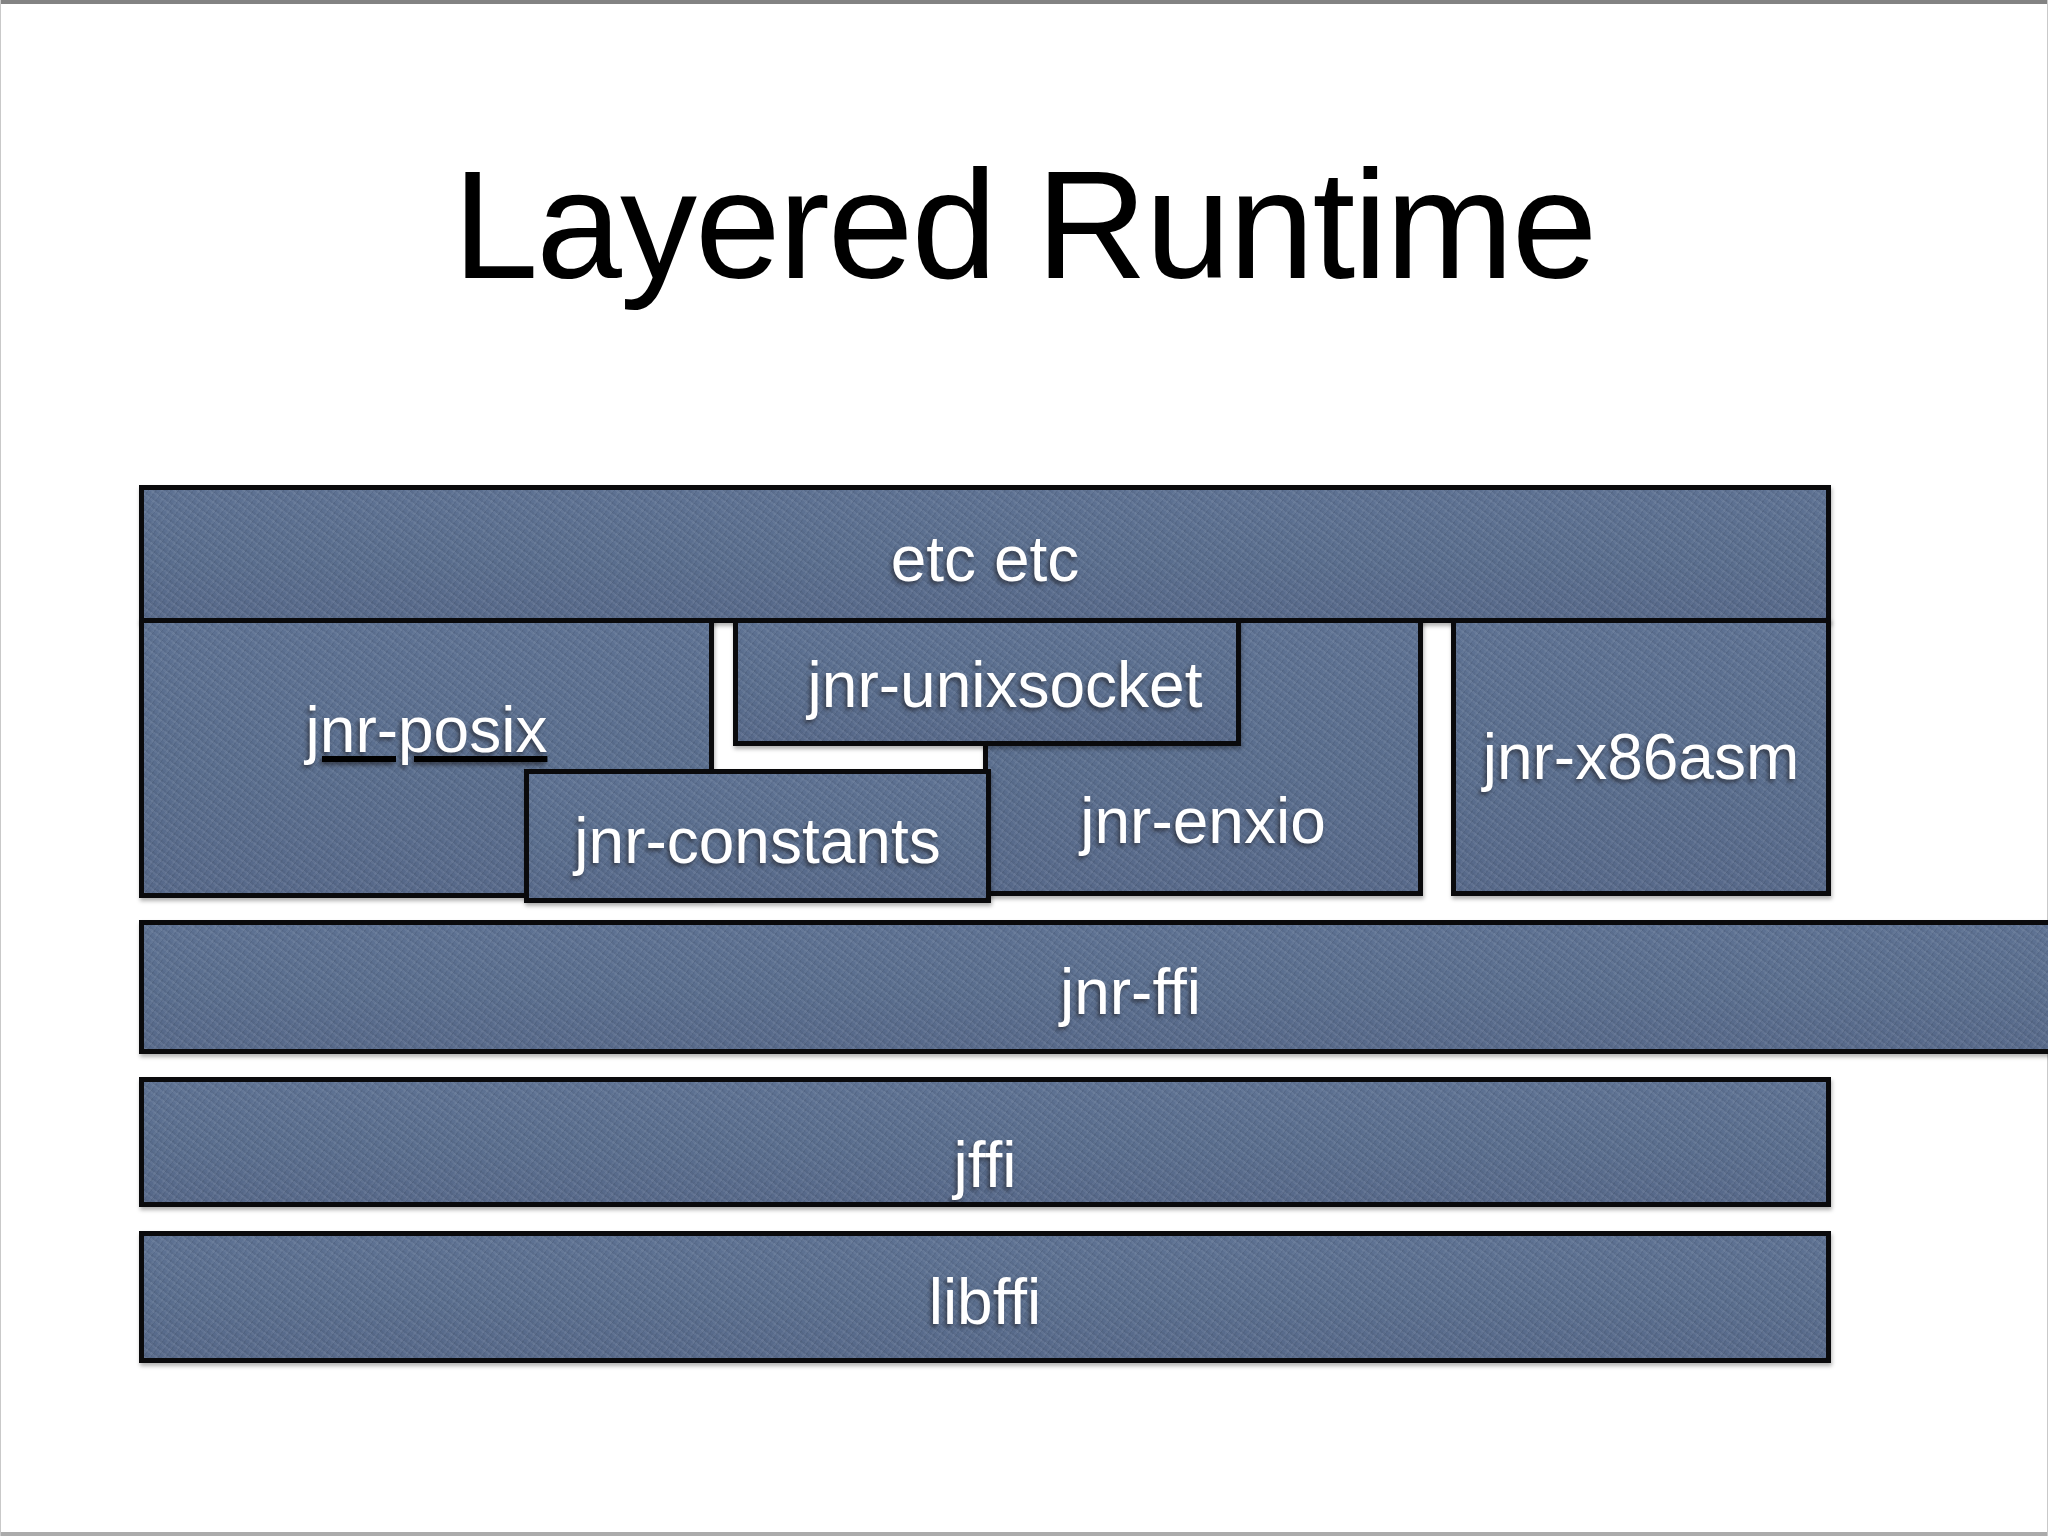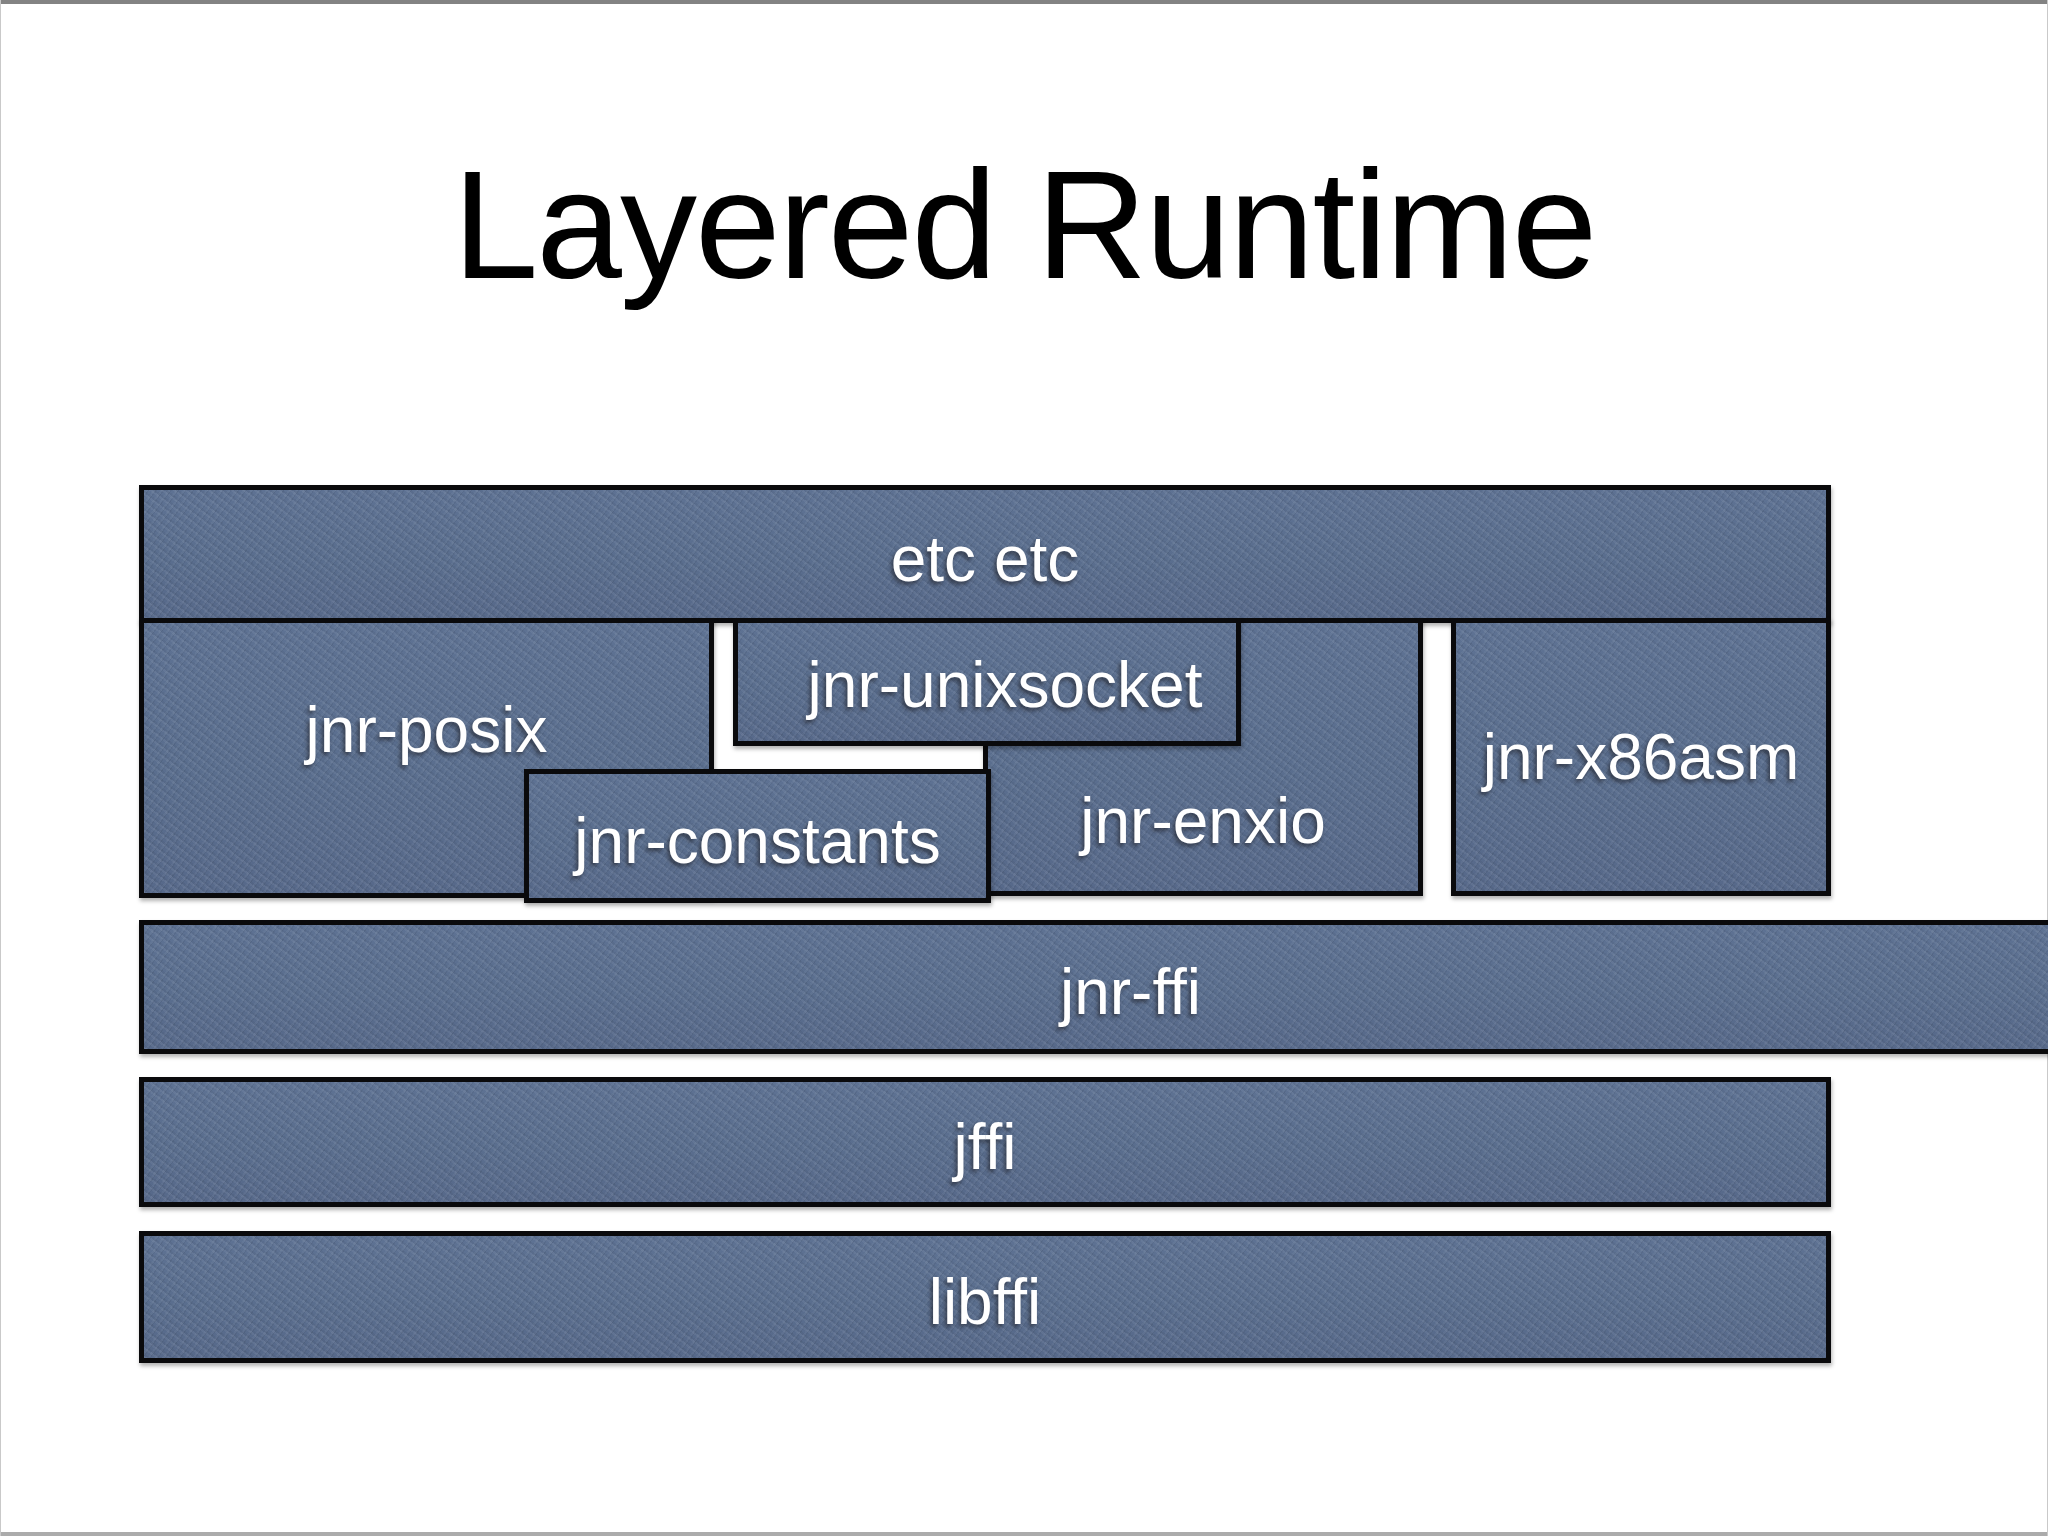--- a/index.html
+++ b/index.html
@@ -44,27 +44,27 @@
   .box-label {
     color: #ffffff;
     font-size: 64px; font-weight: 400;
     letter-spacing: 0px;
     text-shadow: -2px 3px 4px rgba(25,25,30,0.60);
     white-space: nowrap;
   }
 
   
   .box-etc        { left: 138px; top: 453px;  width: 1692px; height: 138px; z-index: 1; margin-top: 32px; }
-  .box-posix      { left: 138px; top: 618px;  width: 575px;  height: 280px; z-index: 2; }
+  .box-posix      { left: 138px; top: 618px;  width: 575px;  height: 280px; z-index: 2; text-decoration: underline; }
   .box-unixsocket { left: 732px; top: 618px;  width: 508px;  height: 128px; z-index: 4; }
   .box-constants  { left: 523px; top: 769px;  width: 467px;  height: 134px; z-index: 5; }
   .box-enxio      { left: 982px; top: 618px;  width: 440px;  height: 278px; z-index: 1; }
   .box-x86asm     { left: 1450px; top: 618px; width: 380px;  height: 278px; z-index: 1; }
   .box-jnrffi     { left: 138px; top: 920px;  width: 1983px; height: 134px; z-index: 1; }
-  .box-jffi       { left: 138px; top: 1077px; width: 1692px; height: 130px; z-index: 1; }
+  .box-jffi       { left: 138px; top: 1077px; width: 1692px; height: 130px; z-index: 1; align-items: flex-end; }
   .box-libffi     { left: 138px; top: 1231px; width: 1692px; height: 132px; z-index: 1; }
 
   
   .box-etc .box-label,
   .box-jnrffi .box-label,
   .box-jffi .box-label,
   .box-libffi .box-label,
   .box-constants .box-label { padding-top: 10px; }
   .box-posix .box-label  { padding-bottom: 56px; }
   .box-enxio .box-label  { padding-top: 128px; }

